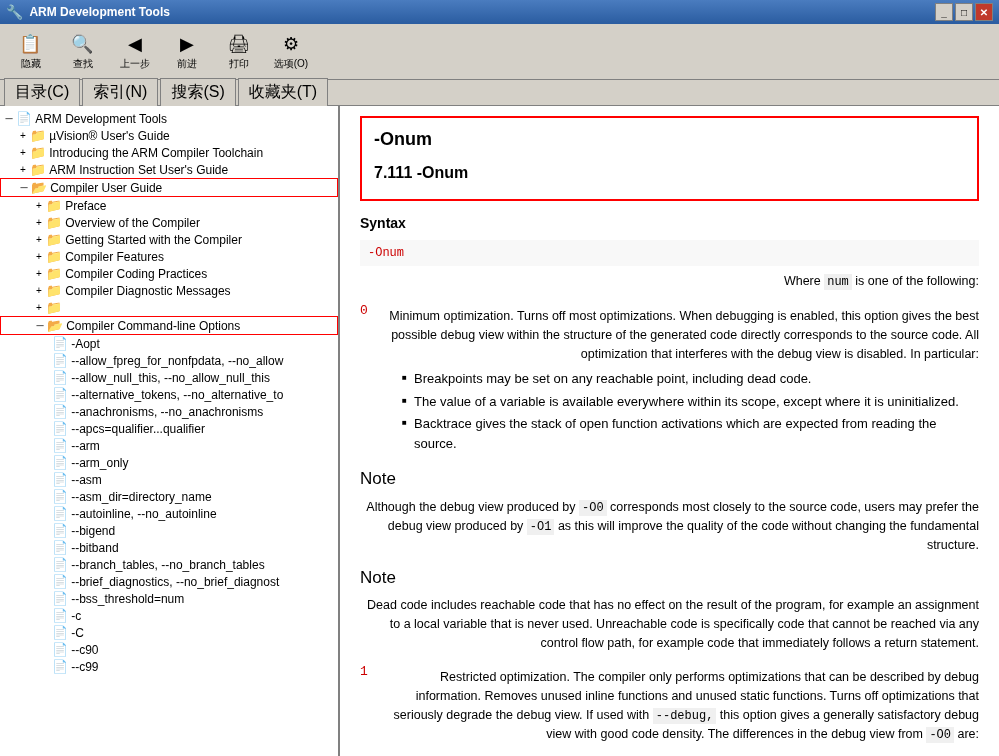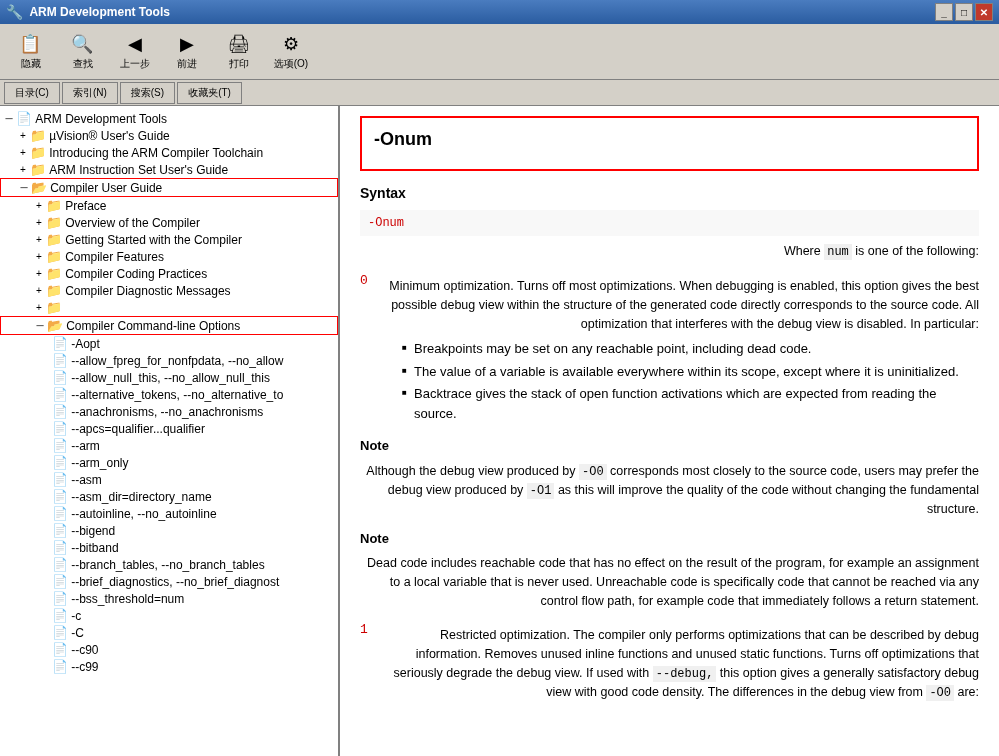--- a/index.html
+++ b/index.html
@@ -54,21 +54,21 @@
       align-items: center;
       padding: 0 4px;
       border-bottom: 1px solid #808080;
       gap: 2px;
     }
     .tab-item {
       padding: 3px 10px;
       border: 1px solid #808080;
       background: #d4d0c8;
       cursor: pointer;
-      font-size: 10px;
+      font-size: 16px;
     }
 
     
     .main-area {
       display: flex;
       height: calc(756px - 24px - 56px - 26px);
       background: white;
     }
 
     
@@ -167,21 +167,21 @@
       display: flex;
       gap: 8px;
       margin: 6px 0;
     }
     .numbered-item .num {
       font-family: 'Courier New', monospace;
       color: #c00;
       min-width: 16px;
     }
 
-    .note-label { font-weight: bold; margin: 10px 0 4px 0; font-size: 13px; }
+    .note-label { font-weight: normal; margin: 10px 0 4px 0; font-size: 17px; }
 
     .bullet-list { margin-left: 20px; }
     .bullet-list li { margin: 3px 0; list-style: none; padding-left: 10px; position: relative; }
     .bullet-list li::before { content: '■'; font-size: 8px; position: absolute; left: -2px; top: 3px; }
 
     .text-para { margin: 6px 0; font-size: 12.5px; line-height: 1.5; text-align: right; }
 
     
     ::-webkit-scrollbar { width: 14px; }
     ::-webkit-scrollbar-track { background: #d4d0c8; }
@@ -397,20 +397,25 @@
         <span class="tree-label">--c99</span>
       </div>
     </div>
   </div>
 
   <div class="right-panel">
     <div class="content-area">
 
       <div class="highlight-box">
         <div class="topic-title">-Onum</div>
+        <div class="section-title">
+          <span>7.111</span>
+          <span> </span>
+          <span>-Onum</span>
+        </div>
       </div>
 
       <div class="syntax-section">
         <div class="syntax-label">Syntax</div>
         <div class="code-block">-Onum</div>
         <div class="text-para">
           <span>Where</span>
           <span class="code-inline">num</span>
           <span> </span>
           <span>is one of the following:</span>

